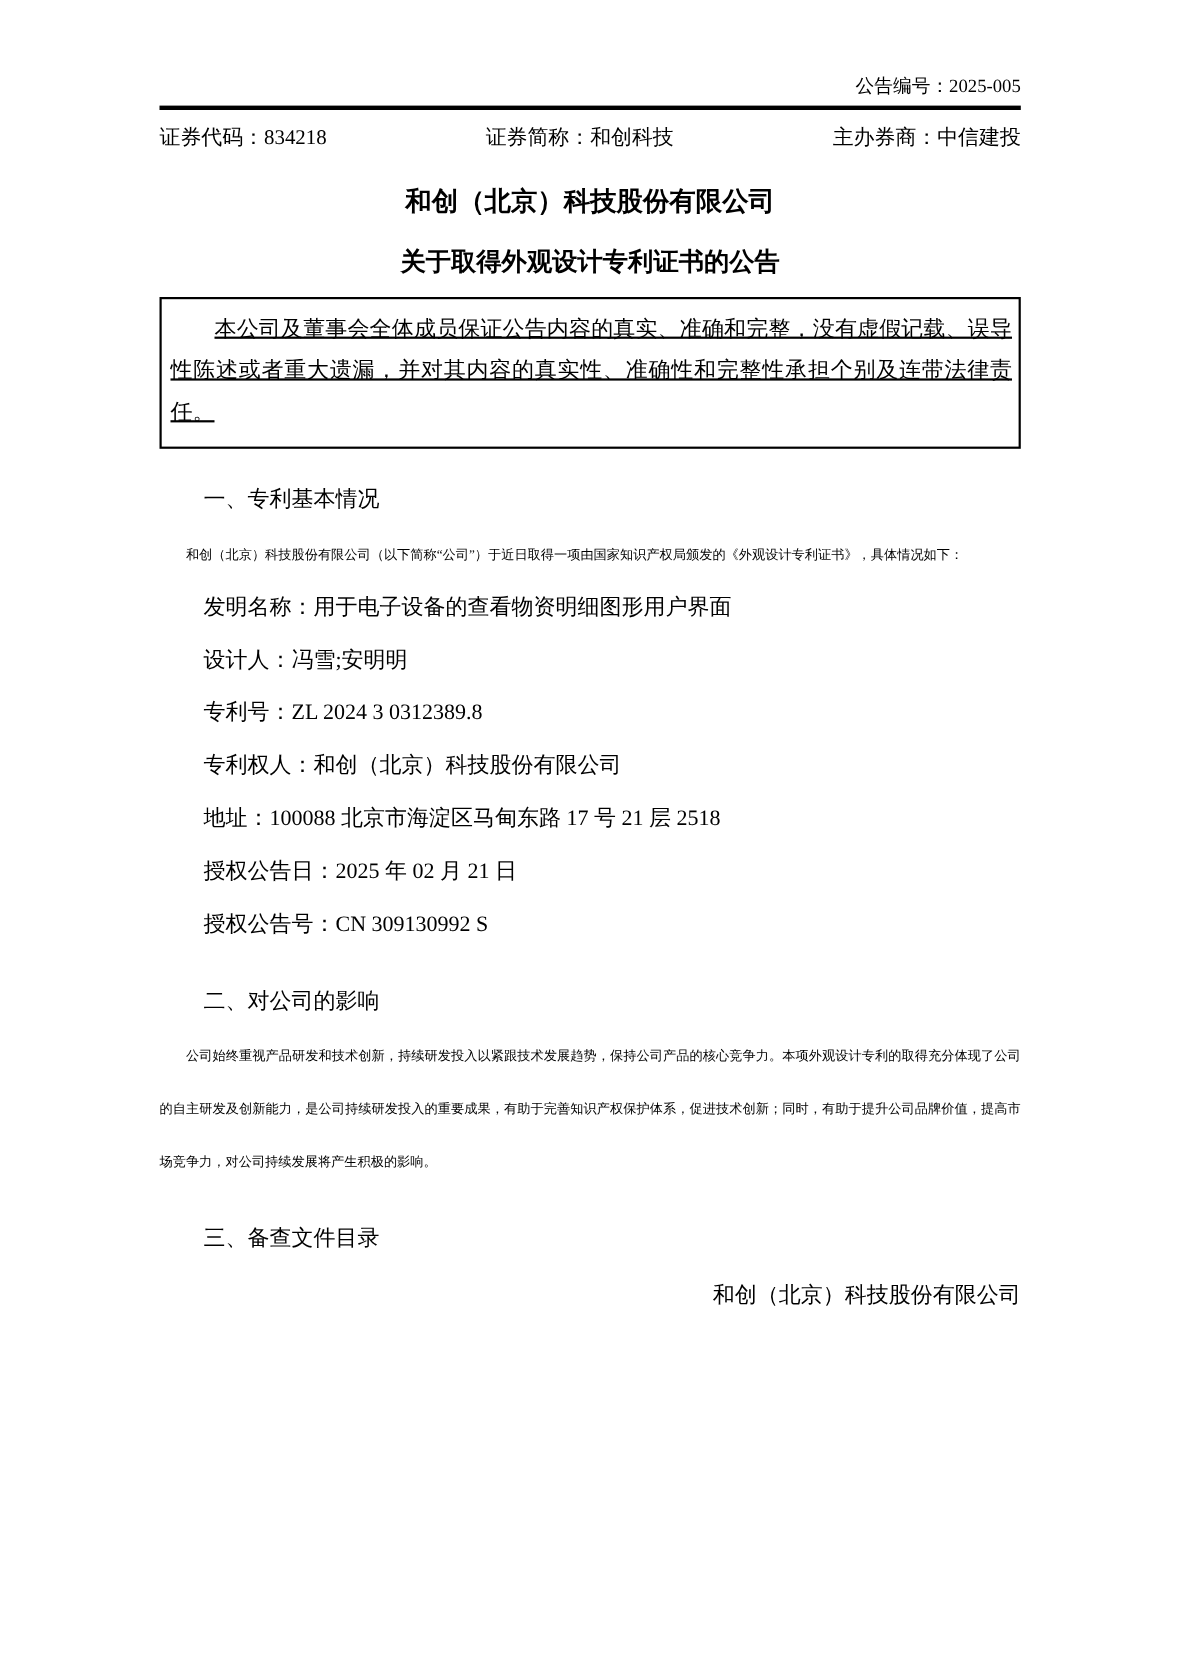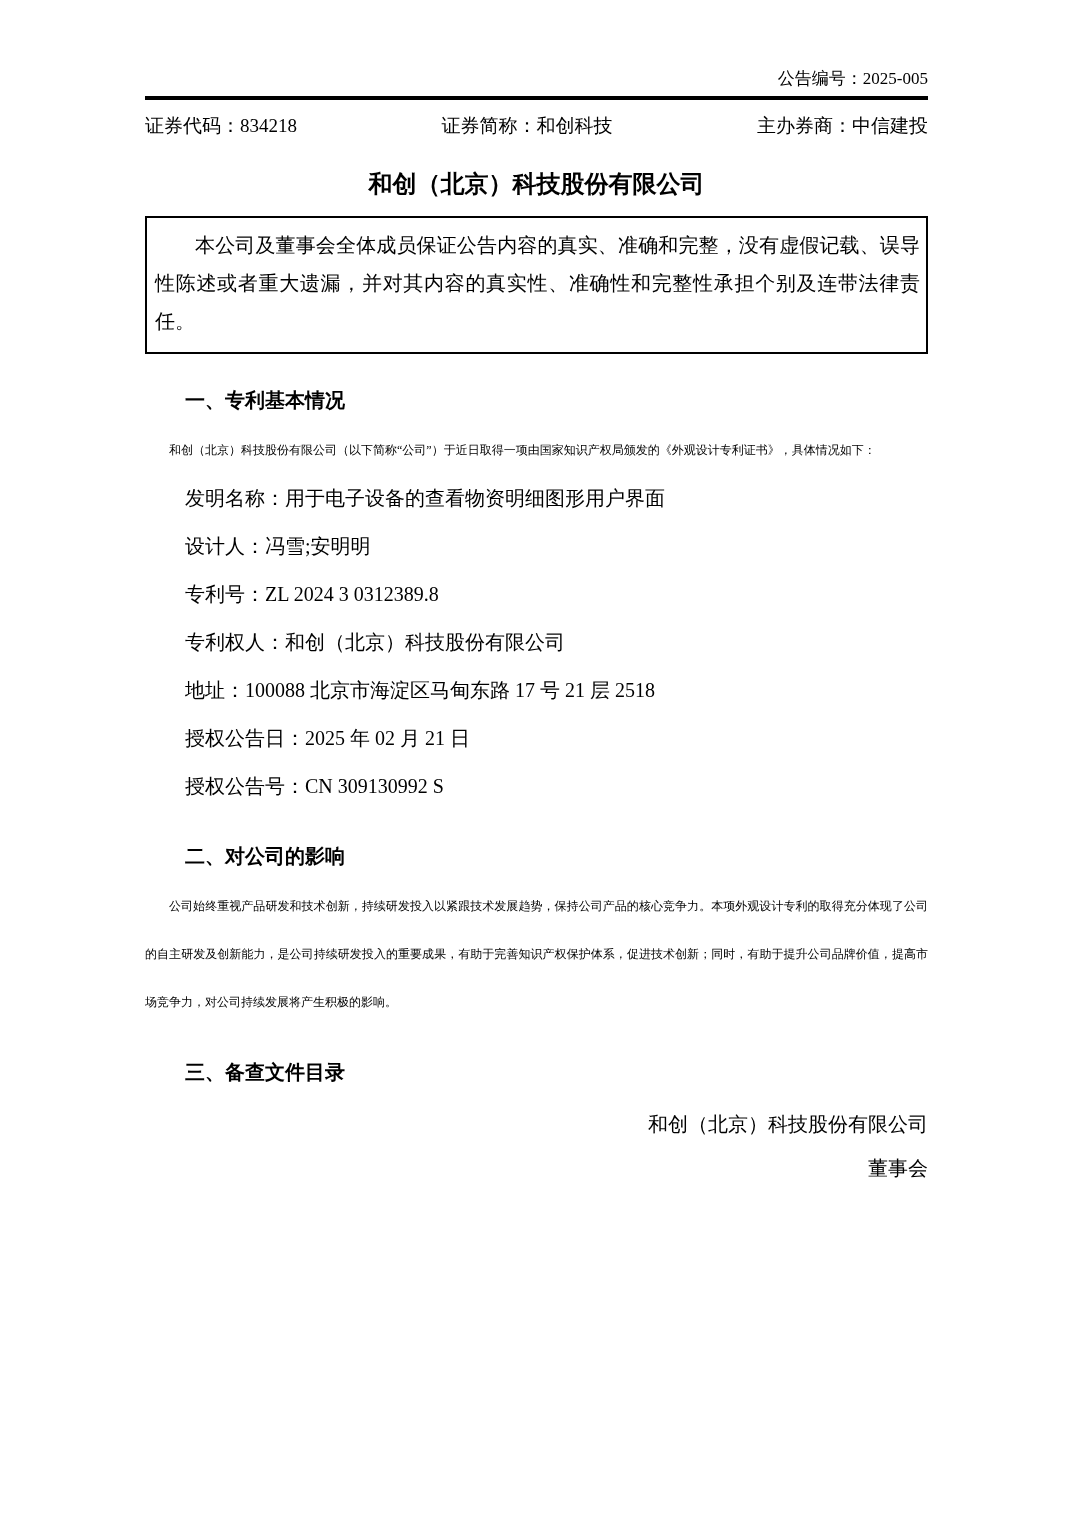--- a/index.html
+++ b/index.html
@@ -55,23 +55,24 @@
     border: 2px solid #000000;
     margin-top: 16px;
     padding: 8px 6px 12px 8px;
     font-size: 20px;
     line-height: 38px;
     text-align: justify;
   }
   .disclaimer-box p {
     margin: 0;
     text-indent: 2em;
+    text-decoration: underline;
   }
   .section-heading {
-    font-weight: bold;
+    font-weight: normal;
     font-size: 20px;
     line-height: 28px;
     margin: 32px 0 0 0;
     padding-left: 2em;
   }
   .para {
     font-size: 12px;
     line-height: 48px;
     margin: 12px 0 0 0;
     text-indent: 2em;
@@ -104,20 +105,21 @@
   <div class="top-rule"></div>
 
   <div class="sec-row">
     <span>证券代码：834218</span>
     <span>证券简称：和创科技</span>
     <span>主办券商：中信建投</span>
   </div>
 
   <div class="doc-title">和创（北京）科技股份有限公司</div>
 
+  <div class="doc-subtitle">关于取得外观设计专利证书的公告</div>
 
   <div class="disclaimer-box">
     <p>本公司及董事会全体成员保证公告内容的真实、准确和完整，没有虚假记载、误导性陈述或者重大遗漏，并对其内容的真实性、准确性和完整性承担个别及连带法律责任。</p>
   </div>
 
   <h3 class="section-heading">一、专利基本情况</h3>
 
   <p class="para">和创（北京）科技股份有限公司（以下简称“公司”）于近日取得一项由国家知识产权局颁发的《外观设计专利证书》，具体情况如下：</p>
 
   <div class="items-block">

